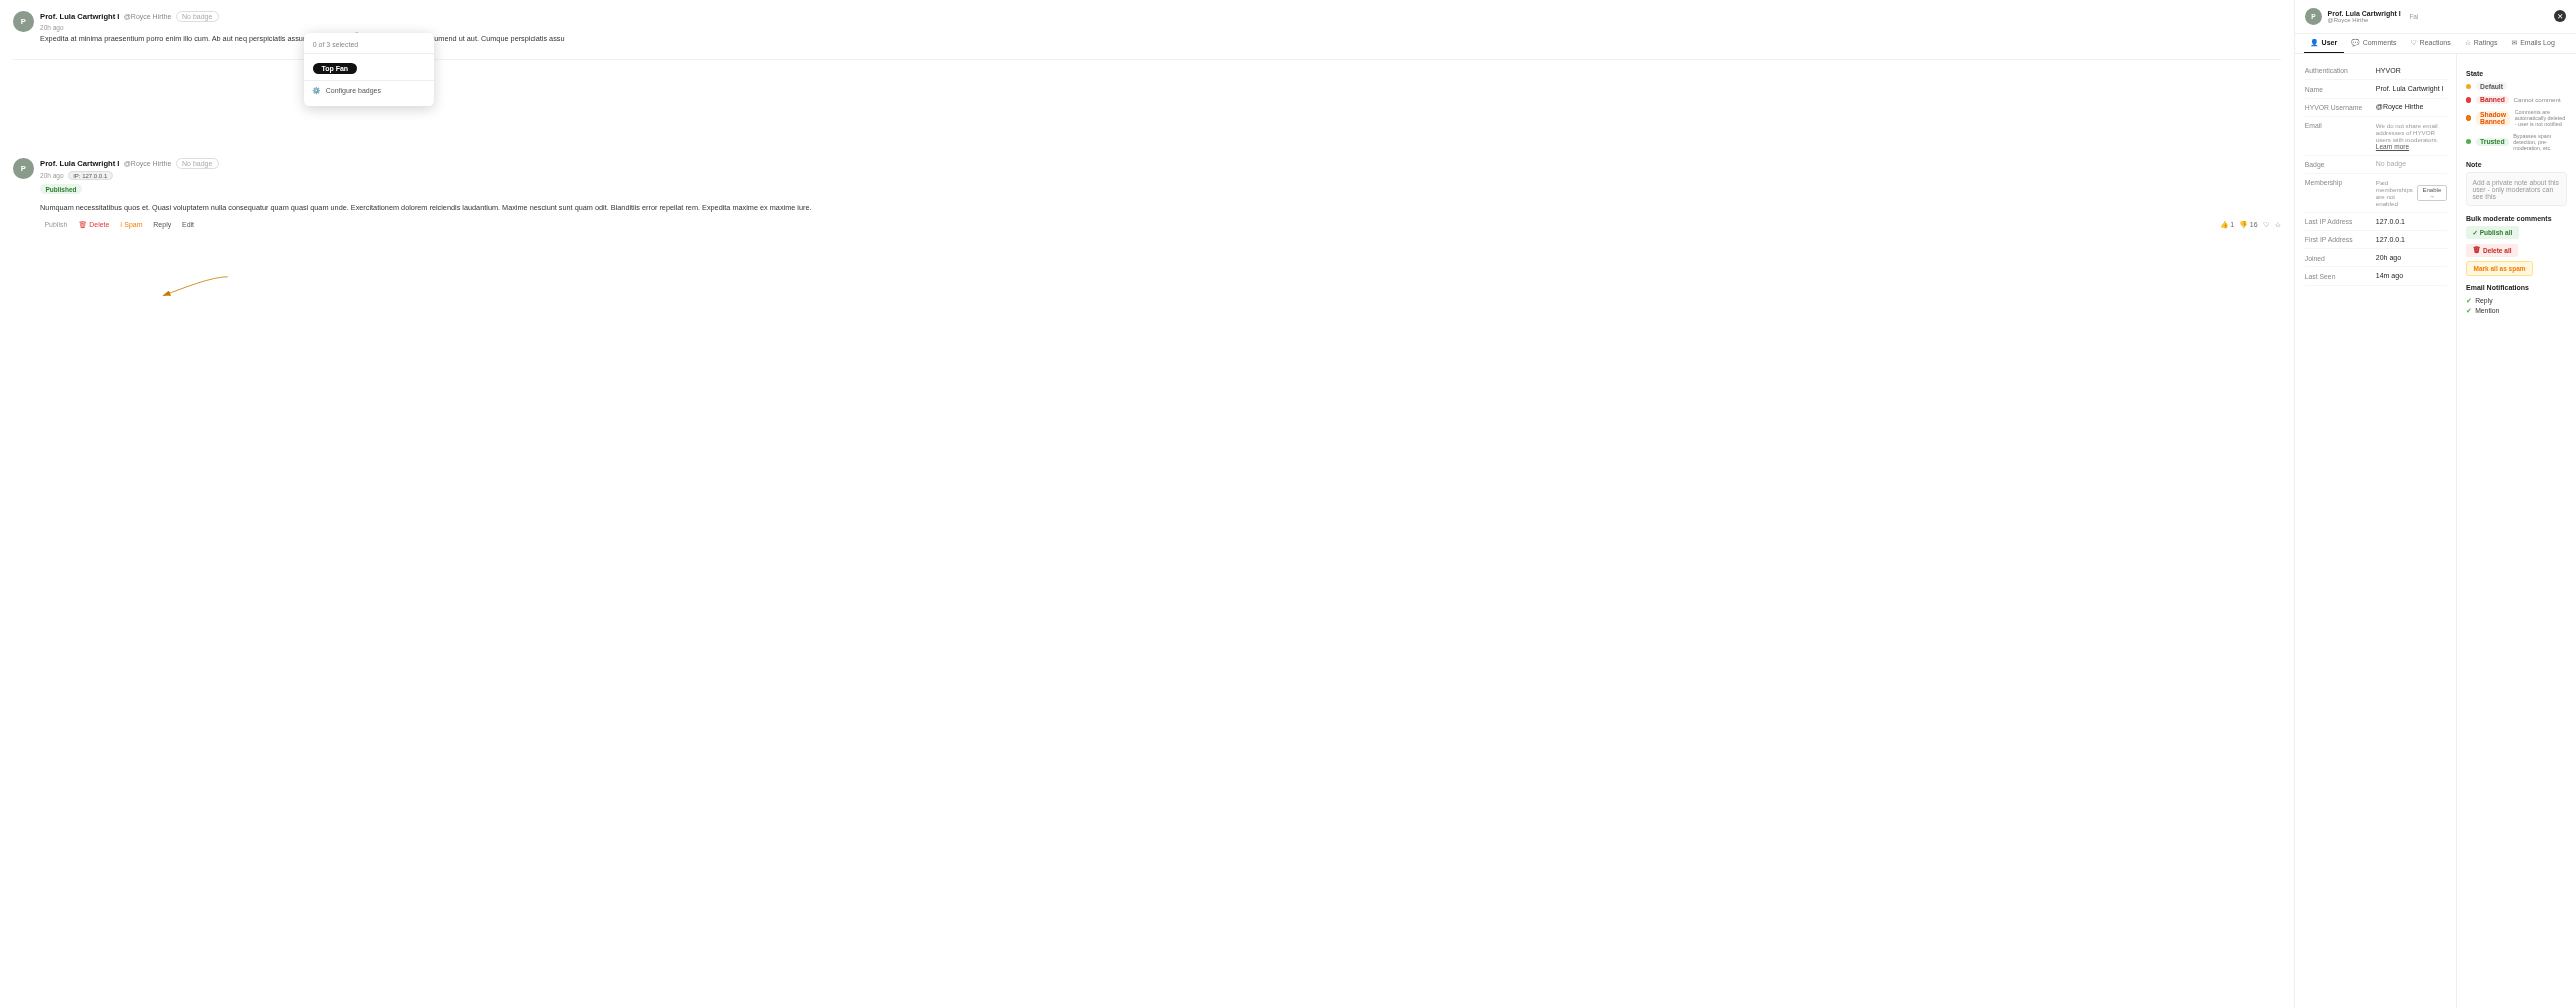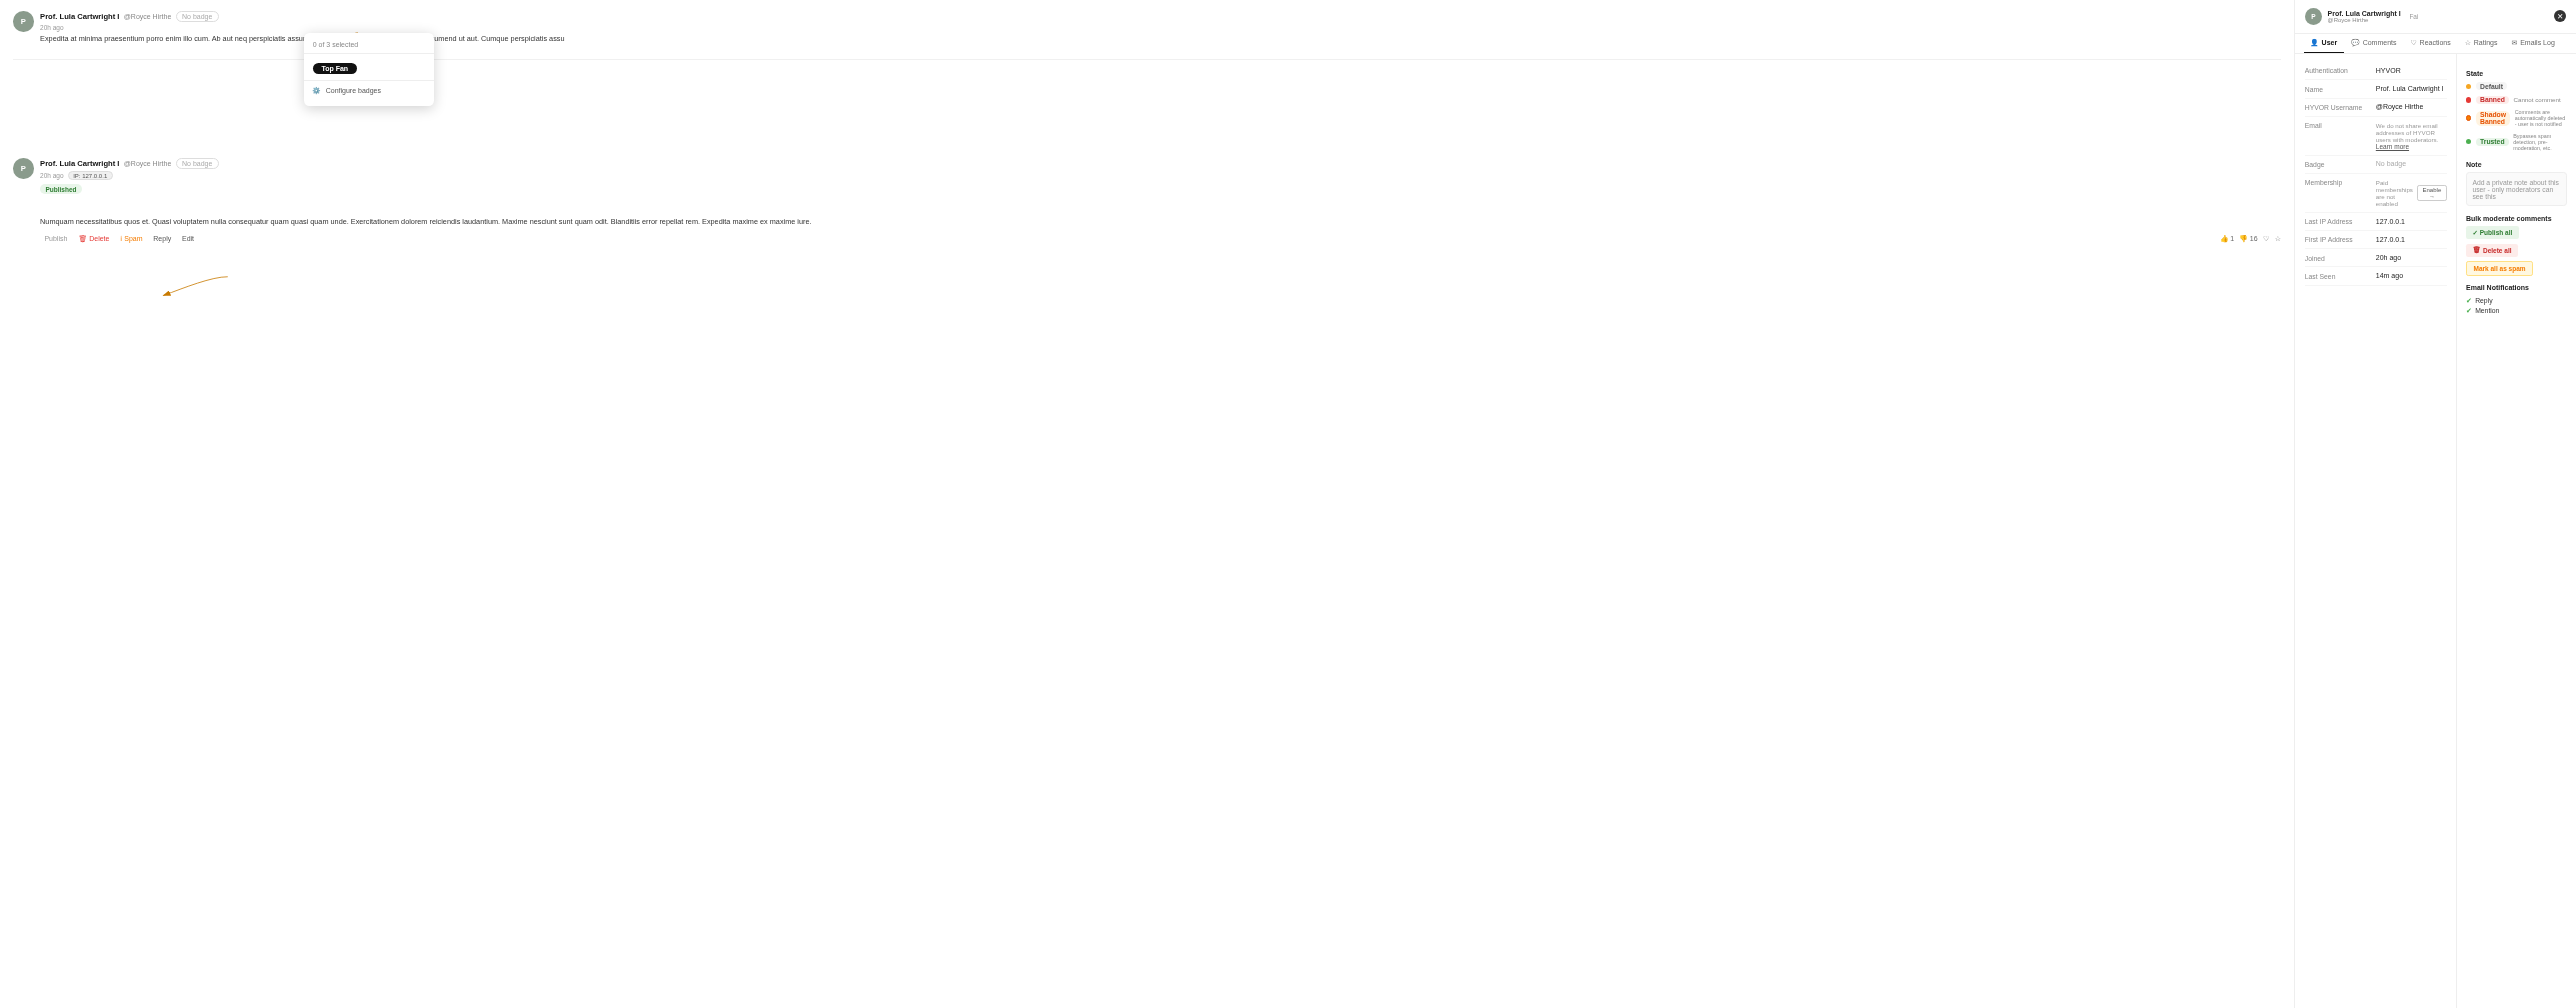--- a/index.html
+++ b/index.html
@@ -151,21 +151,21 @@
           <span class="comment-handle">@Royce Hirthe</span>
           <span class="no-badge-pill">No badge</span>
         </div>
         <div style="display:flex; align-items:center; gap: 4.3px; margin-top: 1.6px;">
           <span class="comment-time">20h ago</span>
           <span class="ip-badge">IP: 127.0.0.1</span>
         </div>
         <div style="margin-top: 2.2px;">
           <span class="published-badge">Published</span>
         </div>
-        <div class="comment-text" style="margin-top: 22px;">Numquam necessitatibus quos et. Quasi voluptatem nulla consequatur quam quasi quam unde. Exercitationem dolorem reiciendis laudantium.
+        <div class="comment-text" style="margin-top: 8px;">Numquam necessitatibus quos et. Quasi voluptatem nulla consequatur quam quasi quam unde. Exercitationem dolorem reiciendis laudantium.
 Maxime nesciunt sunt quam odit. Blanditiis error repellat rem. Expedita maxime ex maxime iure.</div>
 
         <div class="comment-actions">
           <button class="action-btn publish">Publish</button>
           <button class="action-btn delete">
             <span>🗑</span>
             <span>Delete</span>
           </button>
           <button class="action-btn spam">
             <span>ℹ</span>

